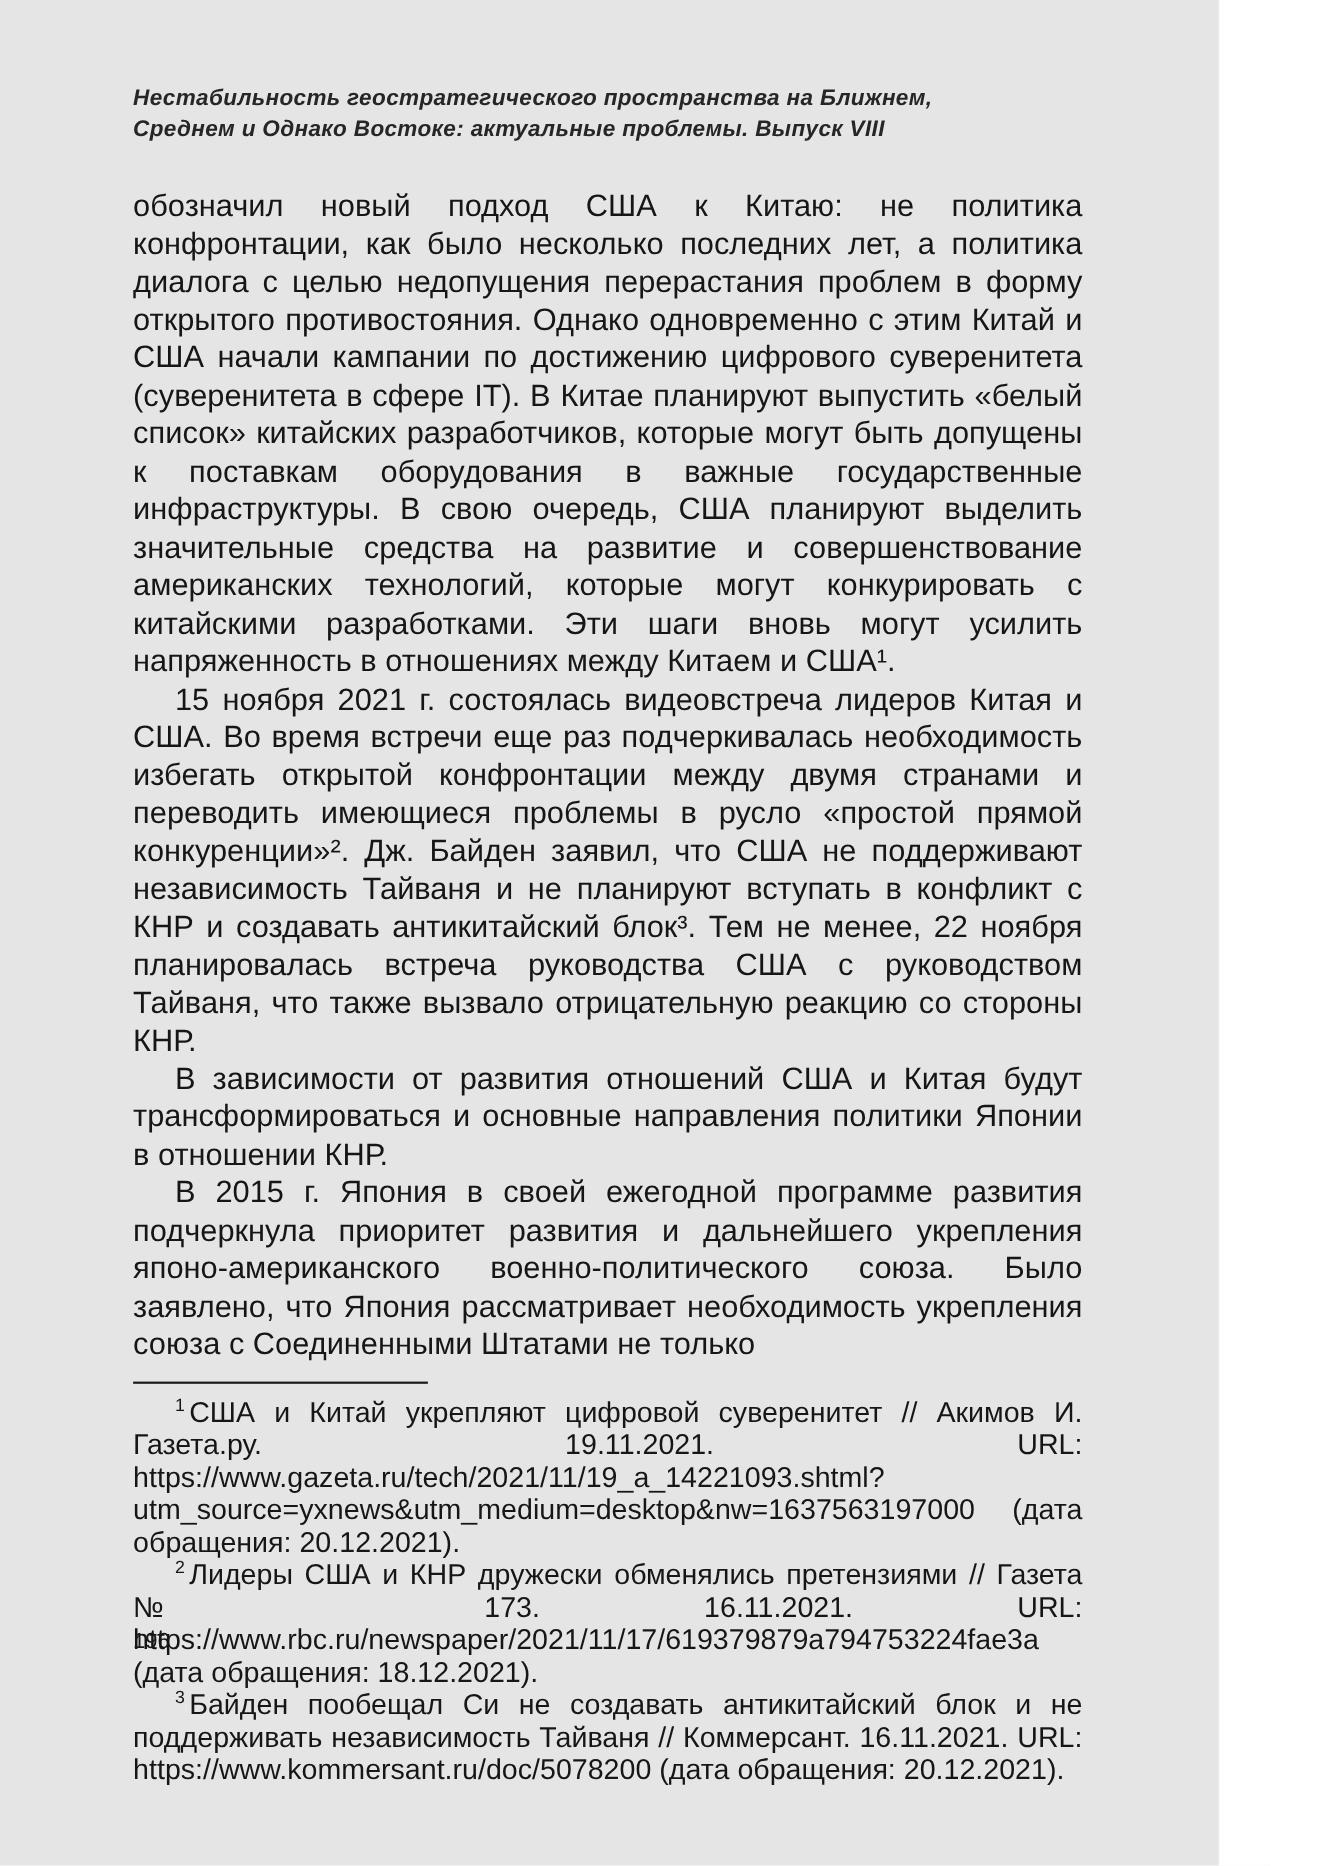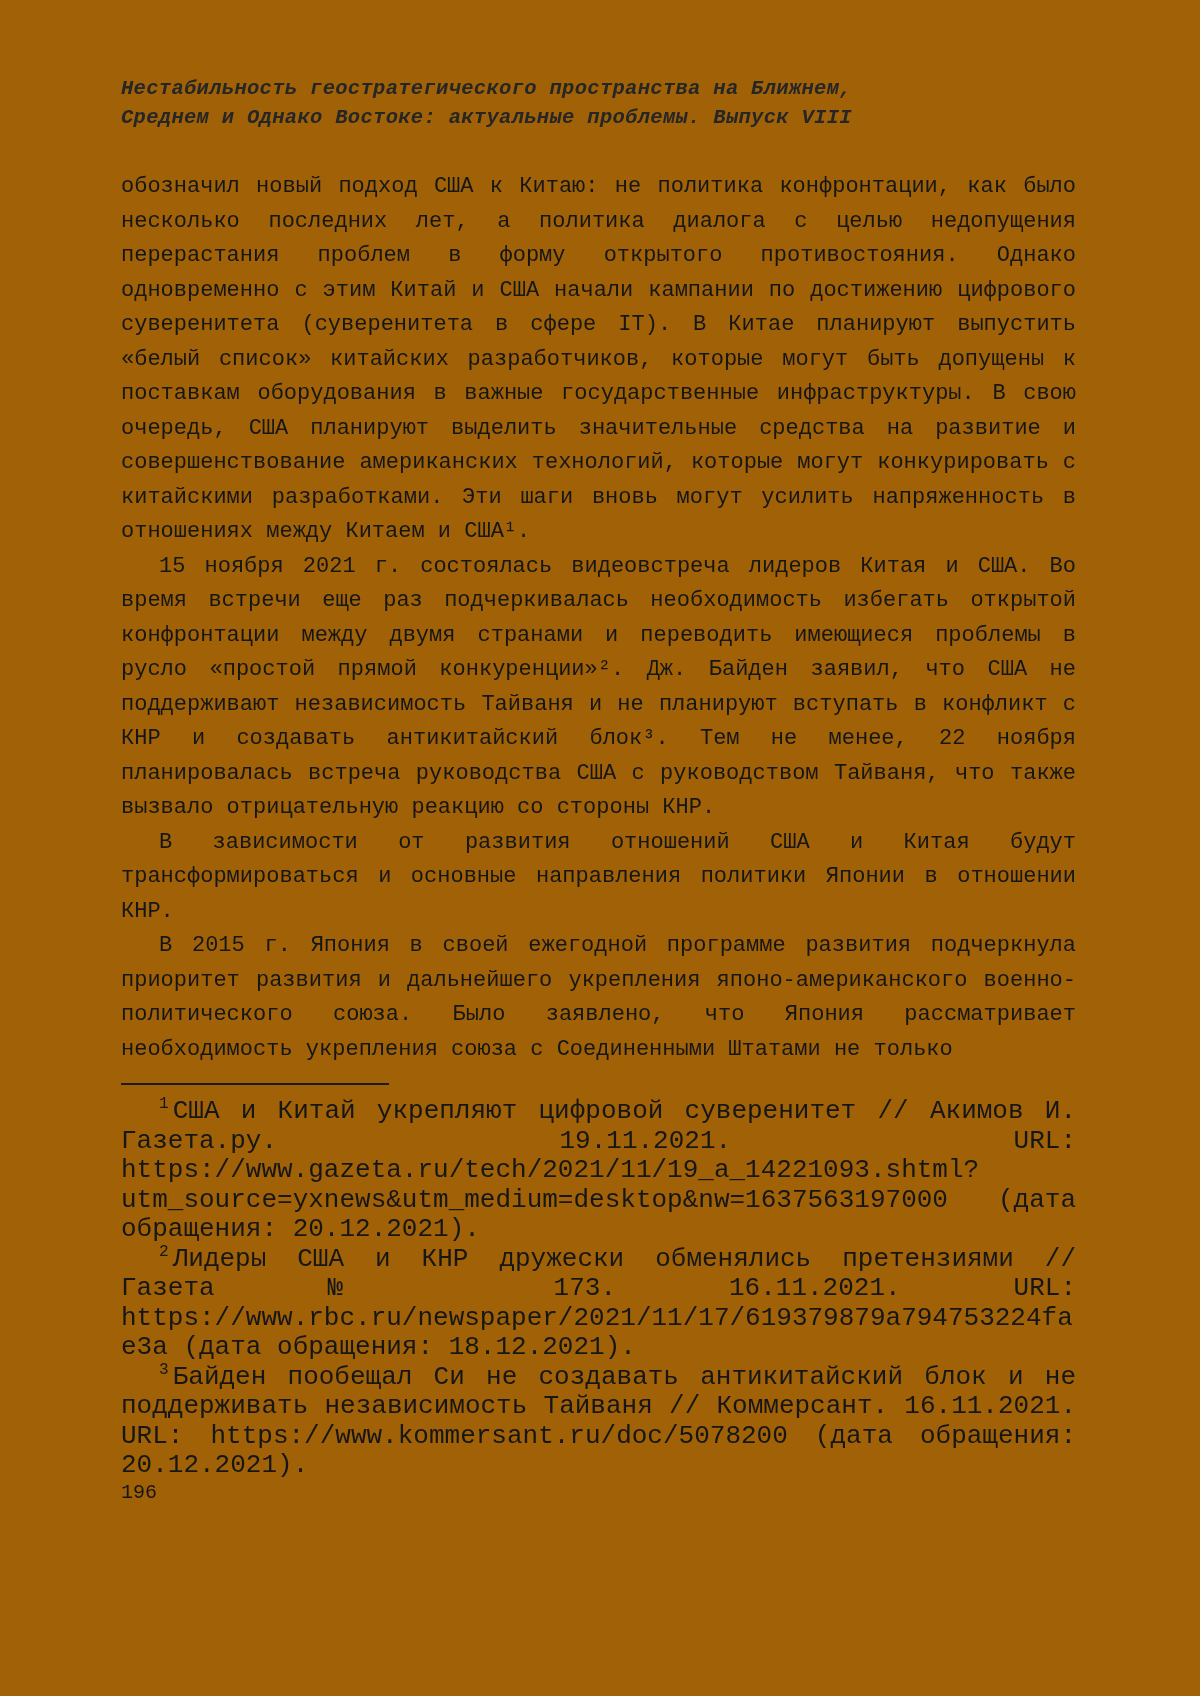--- a/index.html
+++ b/index.html
@@ -1,37 +1,37 @@
 <!DOCTYPE html>
 <html><head>
 <meta charset="utf-8">
 <style>
   * { margin: 0; padding: 0; box-sizing: border-box; }
   html, body { background: #ffffff; }
   .page {
     position: relative;
-    width: 1200px;
+    width: 1108px;
     height: 1696px;
-    background: #a16207;
-    font-family: Liberation Mono, monospace;
+    background: #e5e5e5;
+    font-family: Liberation Sans, sans-serif;
     color: #1a1a1a;
     padding: 74px 124px 0 121px;
     overflow: hidden;
   }
   .running-header {
     font-style: italic;
     font-weight: bold;
     font-size: 20.5px;
     line-height: 29px;
     color: #262626;
     letter-spacing: 0.3px;
   }
   .body-text {
     margin-top: 38px;
-    font-size: 22px;
+    font-size: 28px;
     line-height: 34.5px;
     text-align: justify;
     color: #161616;
   }
   .para { text-indent: 38px; }
   .para.no-indent { text-indent: 0; }
   .footnote-rule {
     margin-top: 16px;
     width: 268px;
     border-top: 2.5px solid #1b1b1b;

